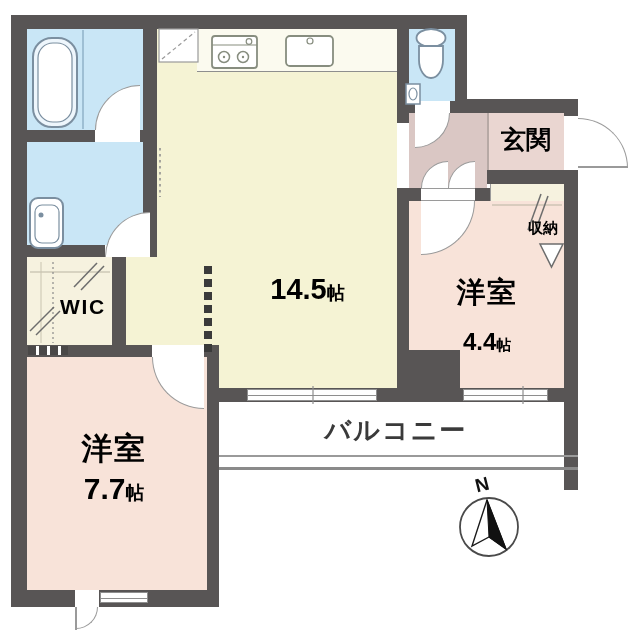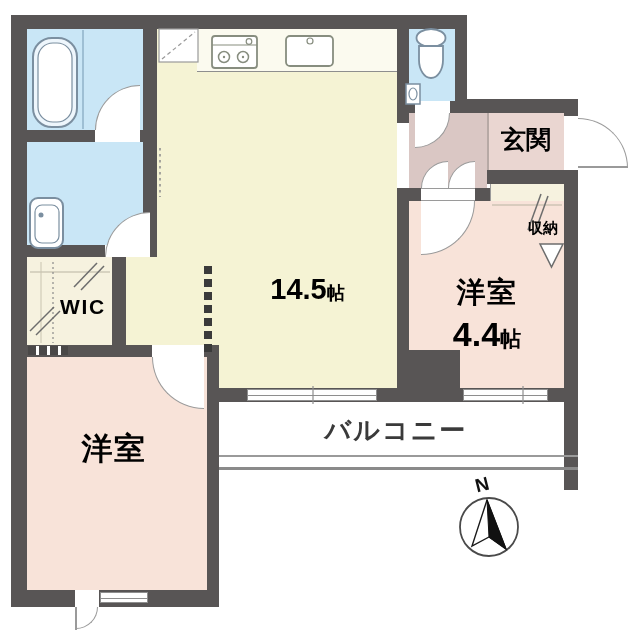--- a/index.html
+++ b/index.html
@@ -173,23 +173,26 @@
       <polygon points="487,500 506,549 489,537 472,546" fill="#ffffff" stroke="#1a1a1a" stroke-width="1.4"></polygon>
       <polygon points="487,500 506,549 489,537" fill="#111111" stroke="#111111"></polygon>
     </g>
   </svg>
 
   <div class="lbl" style="left:235px;top:231px;width:145px;font-size:29px;margin-top:44px;">
     <span>14.5</span><span class="unit">帖</span>
   </div>
 
   <div class="lbl" style="left:44px;top:433px;width:140px;font-size:31px;letter-spacing:0.05em;">洋室</div>
+  <div class="lbl" style="left:44px;top:474px;width:140px;font-size:30px;">
+    <span>7.7</span><span class="unit">帖</span>
+  </div>
 
   <div class="lbl" style="left:417px;top:278px;width:140px;font-size:29px;letter-spacing:0.05em;">洋室</div>
-  <div class="lbl" style="left:417px;top:317px;width:140px;font-size:34px;text-align:center;">
+  <div class="lbl" style="left:417px;top:330px;width:140px;font-size:24px;text-align:center;">
     <span>4.4</span><span class="unit">帖</span>
   </div>
 
   <div class="lbl" style="left:495px;top:127px;width:62px;font-size:25px;">玄関</div>
 
   <div class="lbl" style="left:58px;top:296px;width:50px;font-size:21px;letter-spacing:0.08em;">WIC</div>
 
   <div class="lbl" style="left:520px;top:220px;width:46px;font-size:15px;">収納</div>
 
   <div class="lbl" style="left:316px;top:417px;width:160px;font-size:26px;letter-spacing:0.08em;color:#3a3a3a;text-align:center;">バルコニー</div>

